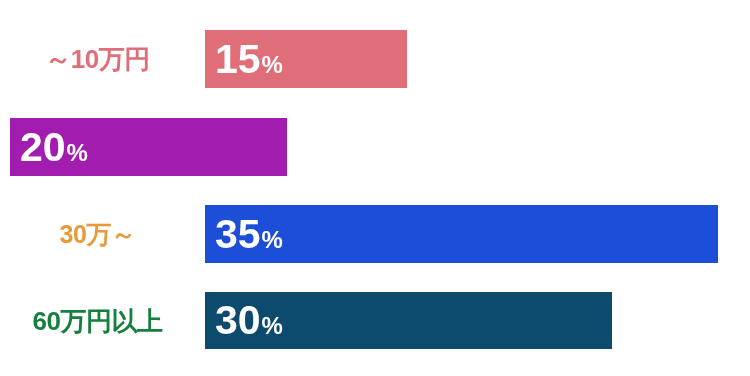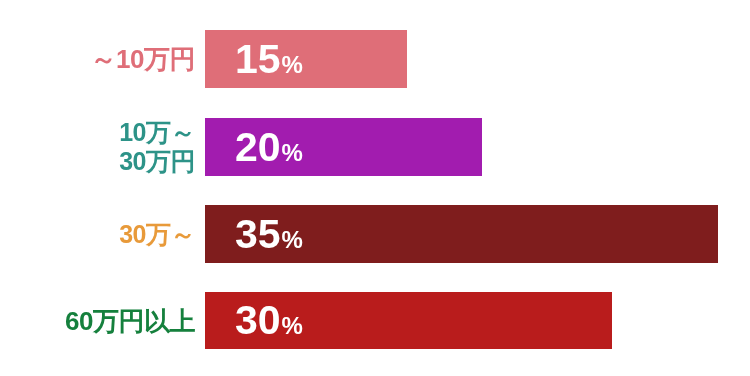--- a/index.html
+++ b/index.html
@@ -29,21 +29,21 @@
     align-items: center;
   }
 
   .row-1 { top: 30px;  height: 58px; }
   .row-2 { top: 118px; height: 58px; }
   .row-3 { top: 205px; height: 58px; }
   .row-4 { top: 292px; height: 57px; }
 
   .row-label {
     width: 195px;
-    text-align: right;
+    text-align: center;
     font-weight: bold;
     font-size: 26px;
     line-height: 30px;
     letter-spacing: -0.5px;
     padding-right: 0px;
     box-sizing: border-box;
     white-space: nowrap;
     flex: 0 0 195px;
   }
   .row-label .line {
@@ -58,21 +58,21 @@
     height: 100%;
     margin-left: 10px;
     display: flex;
     align-items: center;
     box-sizing: border-box;
   }
 
   .bar-value {
     color: #ffffff;
     font-weight: bold;
-    padding-left: 30px;
+    padding-left: 10px;
     display: flex;
     align-items: baseline;
     white-space: nowrap;
   }
   .bar-value .num {
     font-size: 41px;
     line-height: 41px;
     letter-spacing: 0px;
   }
   .bar-value .pct {
@@ -82,45 +82,41 @@
   }
 
   
   .c-pink  { color: #DF6E78; }
   .c-teal  { color: #2D9388; }
   .c-orange{ color: #E89A3A; }
   .c-green { color: #15803d; }
 
   .b-pink  { background: #DF6E78; }
   .b-teal  { background: #a21caf; }
-  .b-orange{ background: #7f1d1d; }
-  .b-green { background: #b91c1c; }
+  .b-orange{ background: #1d4ed8; }
+  .b-green { background: #0c4a6e; }
 </style>
 </head>
 <body>
 
 <div class="chart">
 
   <div class="bar-row row-1">
     <div class="row-label c-pink">
       <span class="line">～10万円</span>
     </div>
     <div class="bar b-pink" style="width:202px">
       <div class="bar-value">
         <span class="num">15</span>
           <span class="pct">%</span>
       </div>
     </div>
   </div>
 
   <div class="bar-row row-2">
-    <div class="row-label two-line c-teal">
-      <span class="line">10万～</span>
-      <span class="line">30万円</span>
-    </div>
     <div class="bar b-teal" style="width:277px">
       <div class="bar-value">
         <span class="num">20</span>
           <span class="pct">%</span>
       </div>
     </div>
   </div>
 
   <div class="bar-row row-3">
     <div class="row-label two-line c-orange">

